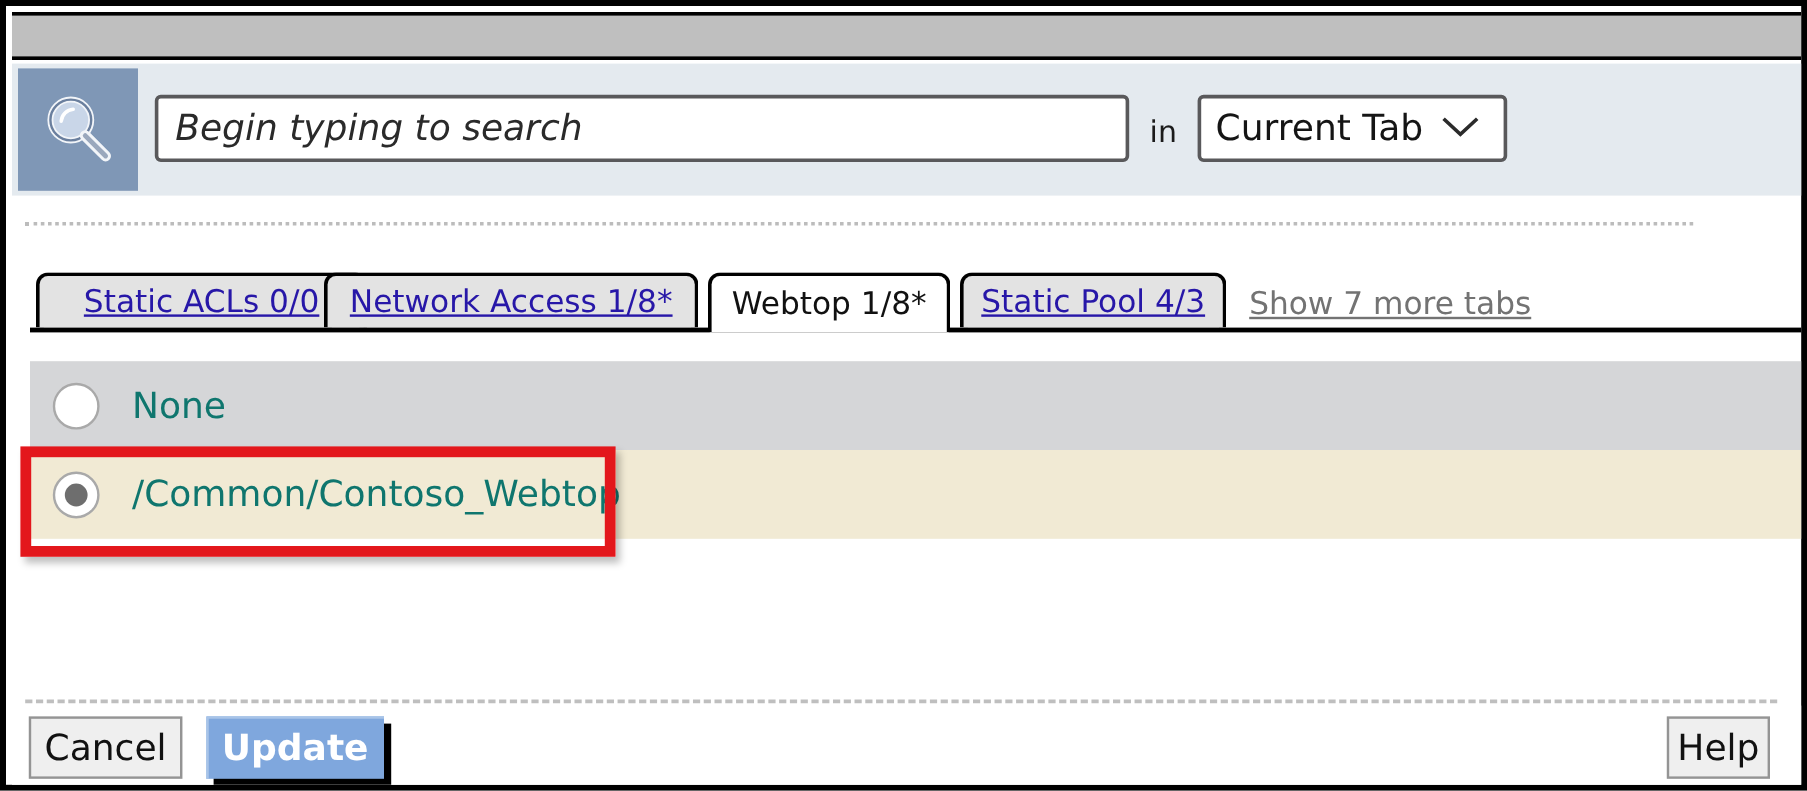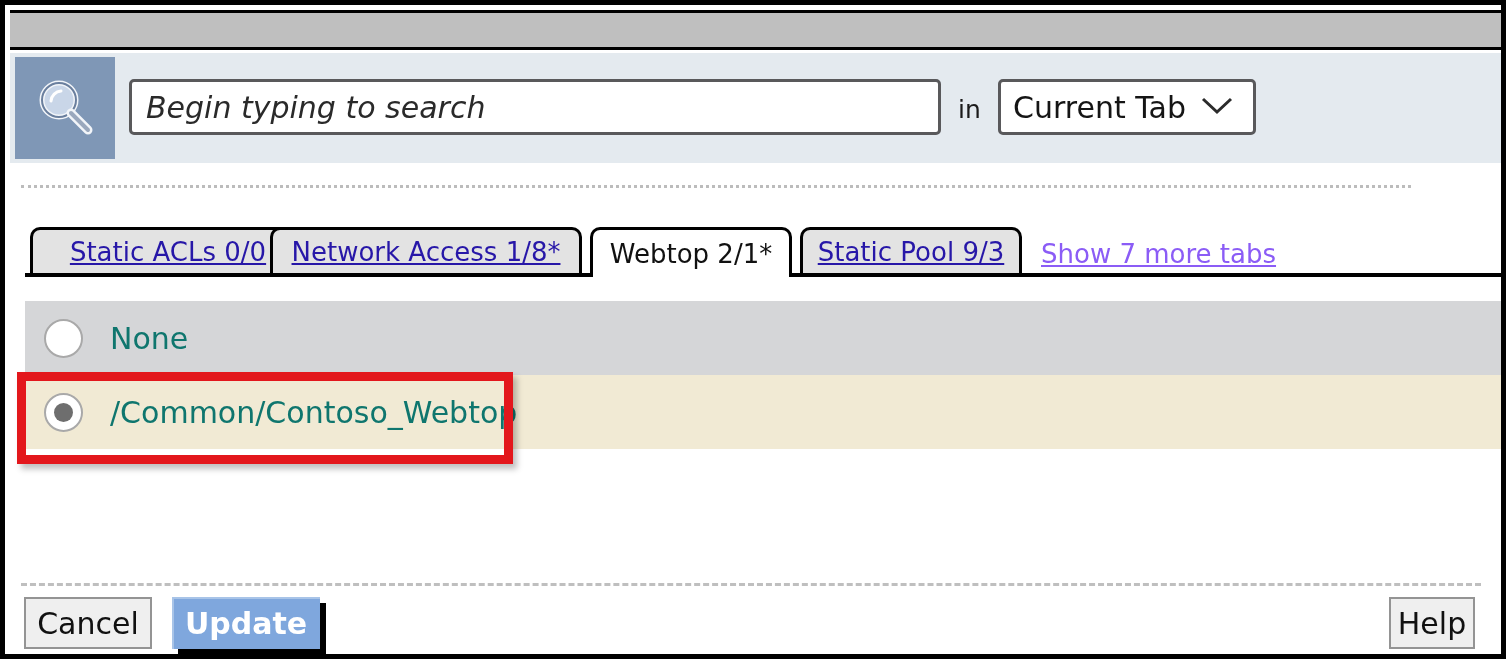--- a/index.html
+++ b/index.html
@@ -164,21 +164,21 @@
     height: 50px;
   }
   .tab.active .tab-link {
     color: #111111;
     text-decoration: none;
   }
   .showmore {
     position: absolute;
     top: 16px;
     font-size: 26px;
-    color: #8b5cf6;
+    color: #737373;
     text-decoration: underline;
     white-space: nowrap;
   }
 
   
   .rows {
     position: absolute;
     left: 20px;
     top: 296px;
     width: 1481px;
@@ -322,24 +322,24 @@
   <div class="dotted-sep"></div>
 
   <div class="tabstrip">
     <div class="tab" style="left:20px;width:276px;">
       <span class="tab-link">Static ACLs 0/0</span>
     </div>
     <div class="tab" style="left:260px;width:312px;">
       <span class="tab-link">Network Access 1/8*</span>
     </div>
     <div class="tab active" style="left:580px;width:202px;">
-      <span class="tab-link">Webtop 2/1*</span>
+      <span class="tab-link">Webtop 1/8*</span>
     </div>
     <div class="tab" style="left:790px;width:222px;">
-      <span class="tab-link">Static Pool 9/3</span>
+      <span class="tab-link">Static Pool 4/3</span>
     </div>
     <a class="showmore" style="left:1031px;" href="#">Show 7 more tabs</a>
   </div>
   <div class="tabstrip-underline"></div>
 
   <div class="rows">
     <div class="opt-row row-none">
       <span class="radio"></span>
       <span class="opt-label">None</span>
     </div>

